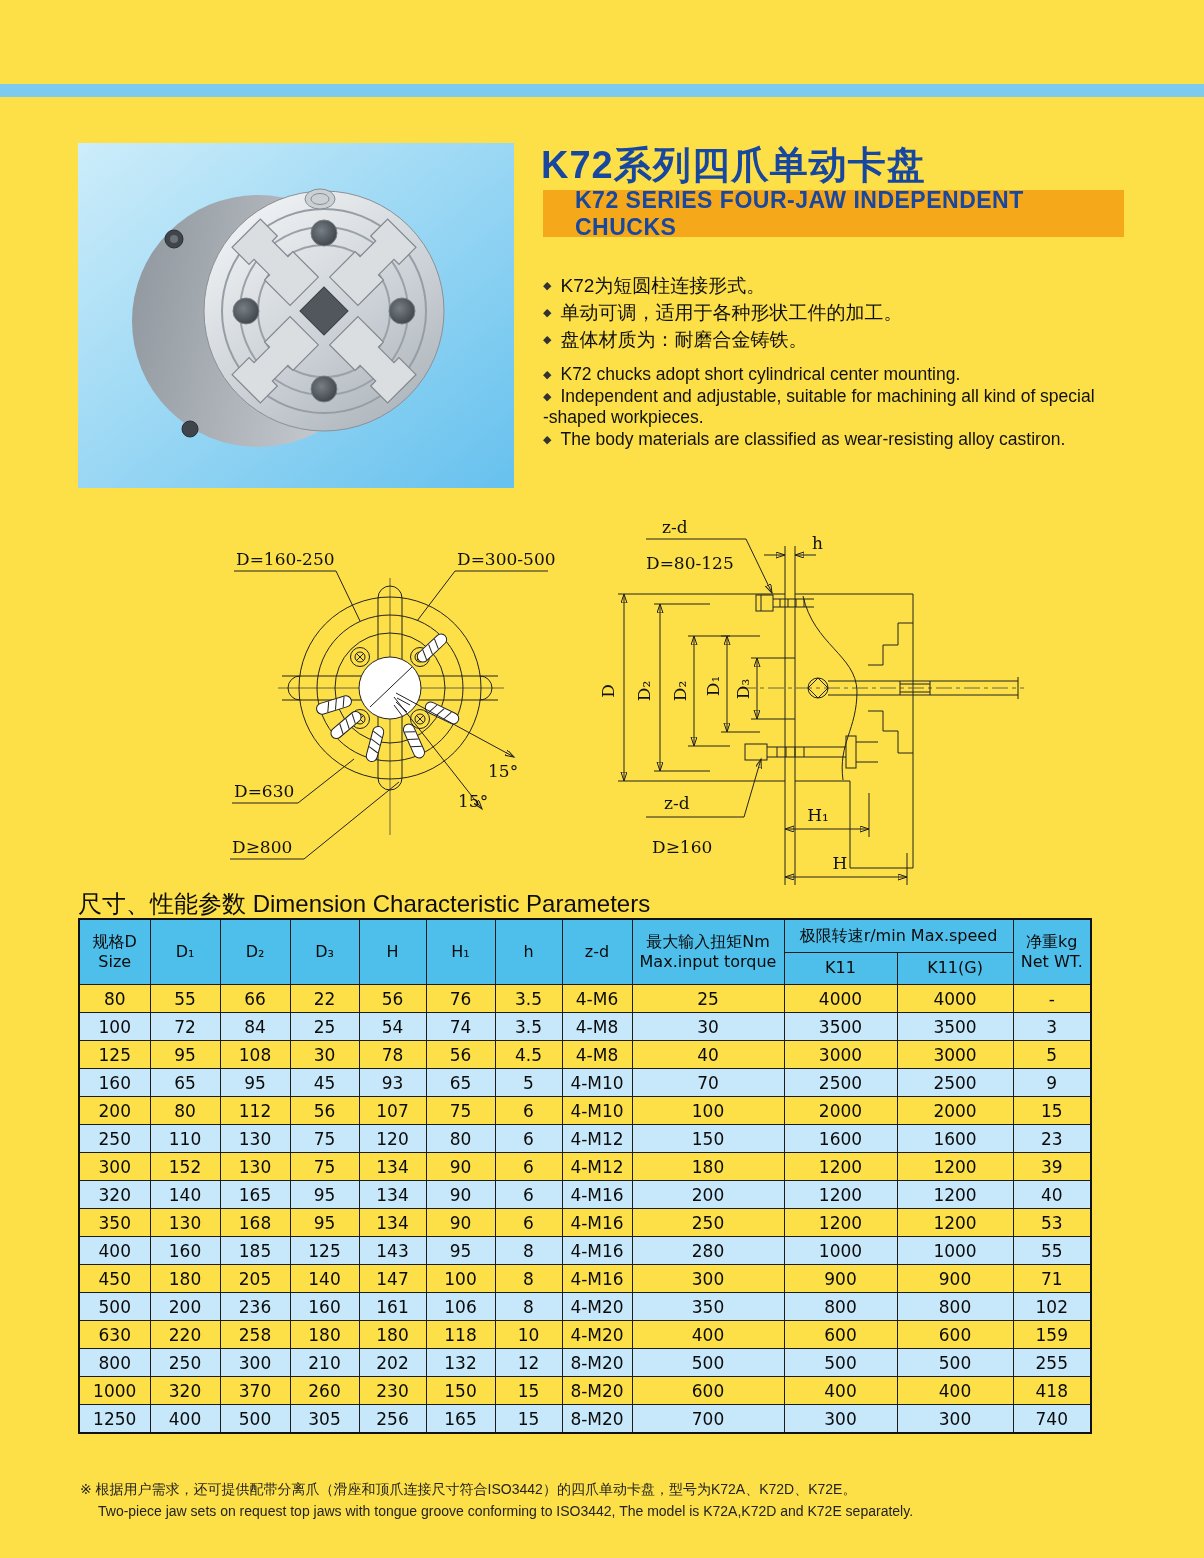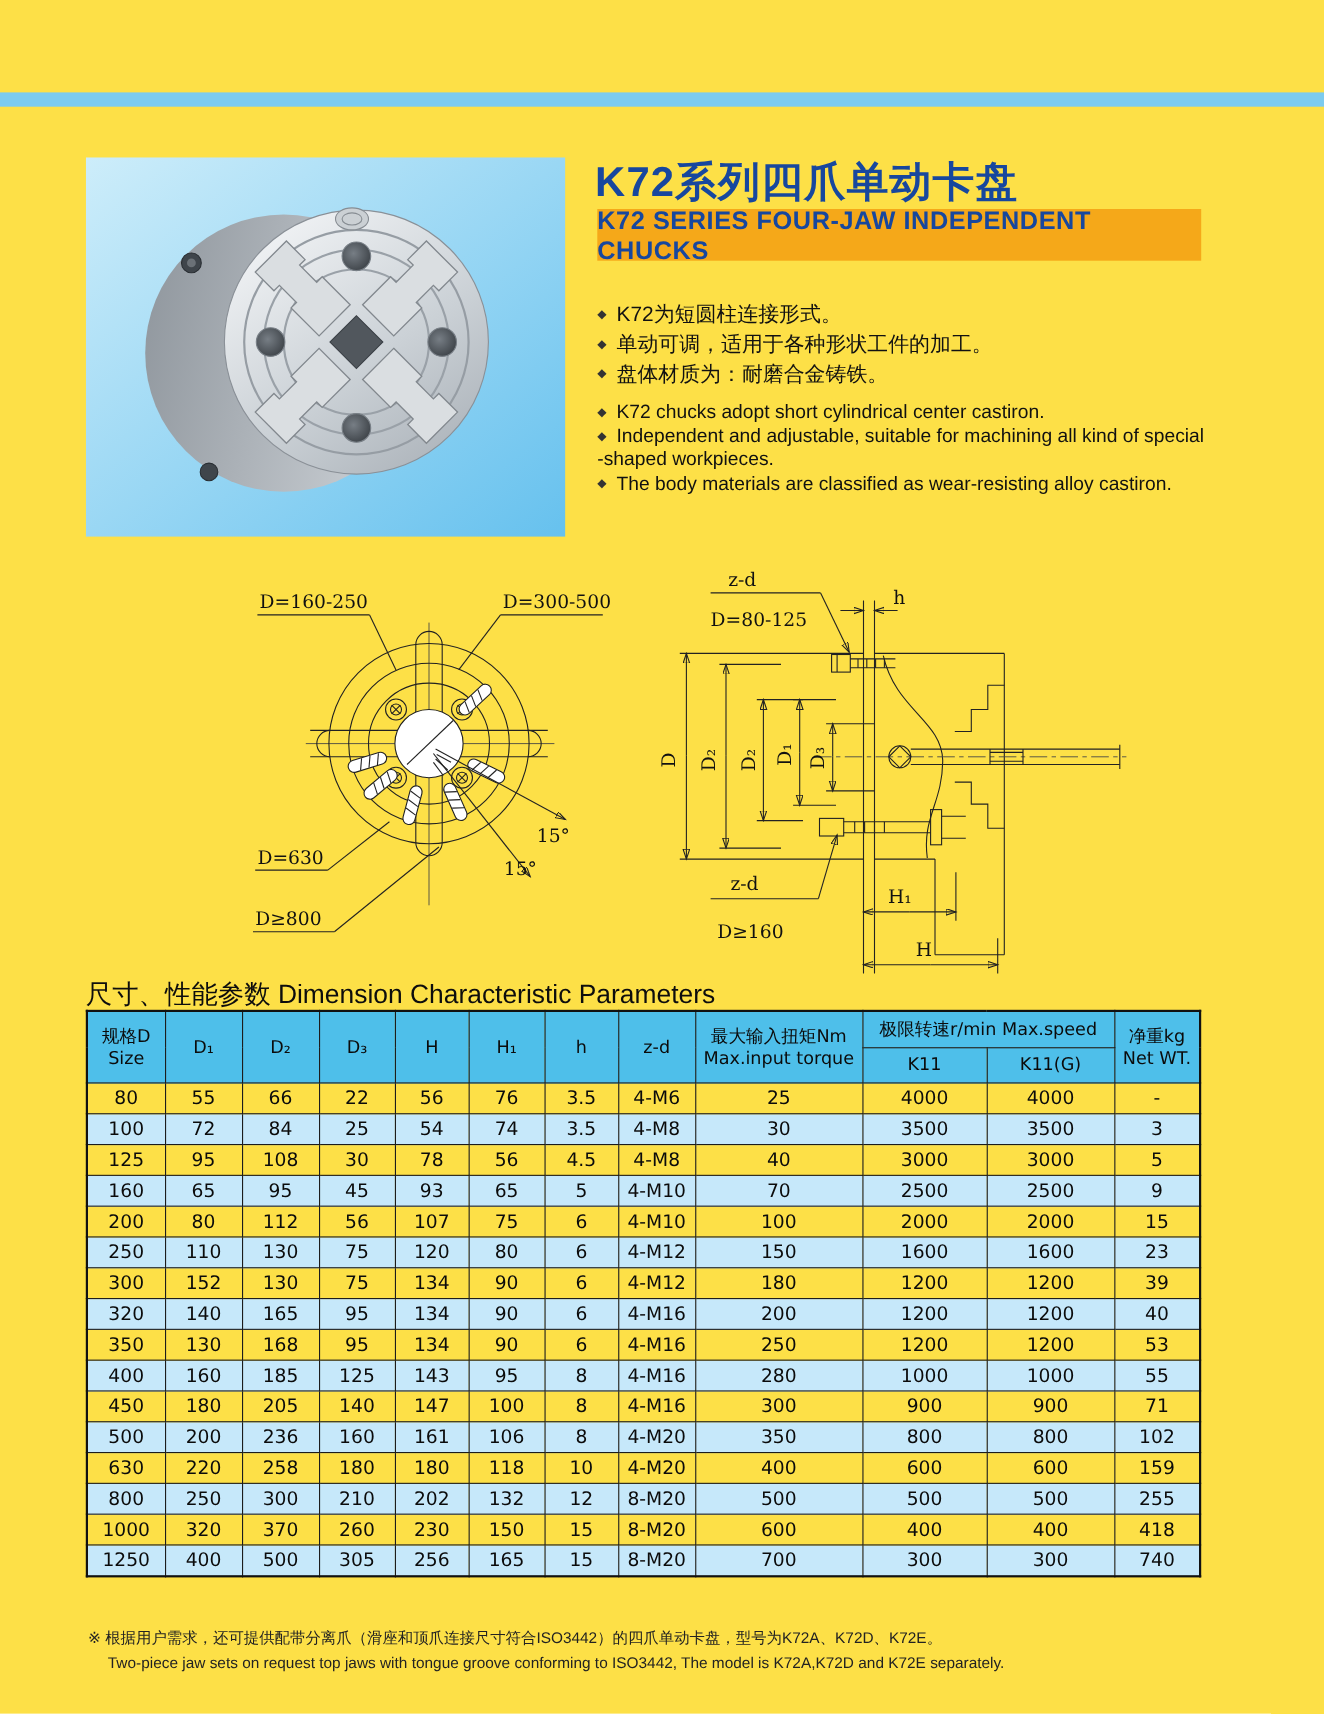--- a/index.html
+++ b/index.html
@@ -3,30 +3,30 @@
 <meta charset="utf-8">
 <style>
   html,body{margin:0;padding:0;background:#ffffff;}
   .page{position:relative;width:1204px;height:1558px;background:#fde047;overflow:hidden;
         font-family:"Liberation Sans","DejaVu Sans",sans-serif;color:#1a1a1a;}
   .topbar{position:absolute;left:0;top:84px;width:1204px;height:13px;background:var(--top_bar,#7CCBEF);}
   .photo{position:absolute;left:78px;top:143px;width:436px;height:345px;}
   .title{position:absolute;left:541px;top:140px;margin:0;font-size:38px;font-weight:700;
          color:var(--title_blue,#17479E);letter-spacing:1px;}
   .banner{position:absolute;left:543px;top:190px;width:549px;height:47px;background:var(--banner_orange,#F5A819);
-          display:flex;align-items:center;justify-content:flex-end;}
+          display:flex;align-items:center;justify-content:flex-end;padding-left:32px;}
   .banner span{font-size:23px;font-weight:700;color:var(--title_blue,#17479E);letter-spacing:.5px;}
   .features-zh{position:absolute;left:543px;top:272px;width:560px;}
   .features-zh .f-line{display:flex;align-items:center;height:27px;font-size:19px;color:#111;}
   .features-en{position:absolute;left:543px;top:364px;width:575px;}
   .features-en .f-line{display:flex;align-items:center;height:21.5px;font-size:17.5px;color:#111;}
   .dm{font-size:11px;color:#333;margin-right:9px;flex:0 0 auto;}
   .diag{position:absolute;}
   .diag svg{display:block;}
-  .d-front{left:170px;top:493px;text-align:right;}
+  .d-front{left:170px;top:505px;text-align:right;}
   .d-side{left:600px;top:495px;}
   .tbl-title{position:absolute;left:78px;top:888px;font-size:24px;color:#0d0d0d;
              font-family:"Liberation Sans","DejaVu Sans",sans-serif;}
   .tbl-wrap{position:absolute;left:78px;top:918px;}
   table.params{border-collapse:collapse;table-layout:fixed;width:1012px;
                font-family:"DejaVu Sans","Liberation Sans",sans-serif;border:2px solid #111;}
   table.params th,table.params td{border:1px solid #1c1c1c;text-align:center;vertical-align:middle;padding:0;}
   table.params th{background:var(--table_header_blue,#4EBFEA);font-weight:400;font-size:16px;line-height:1.22;color:#0b0b0b;}
   table.params thead tr.sub th{height:30px;}
   table.params th.tall{height:64px;}
@@ -113,21 +113,21 @@
     </div>
     <div class="f-line">
       <span class="dm">◆</span>
       <span>盘体材质为：耐磨合金铸铁。</span>
     </div>
   </div>
 
   <div class="features-en">
     <div class="f-line">
       <span class="dm">◆</span>
-      <span>K72 chucks adopt short cylindrical center castiron.</span>
+      <span>K72 chucks adopt short cylindrical center mounting.</span>
     </div>
     <div class="f-line">
       <span class="dm">◆</span>
       <span>Independent and adjustable, suitable for machining all kind of special</span>
     </div>
     <div class="f-line">
       <span>-shaped workpieces.</span>
     </div>
     <div class="f-line">
       <span class="dm">◆</span>

